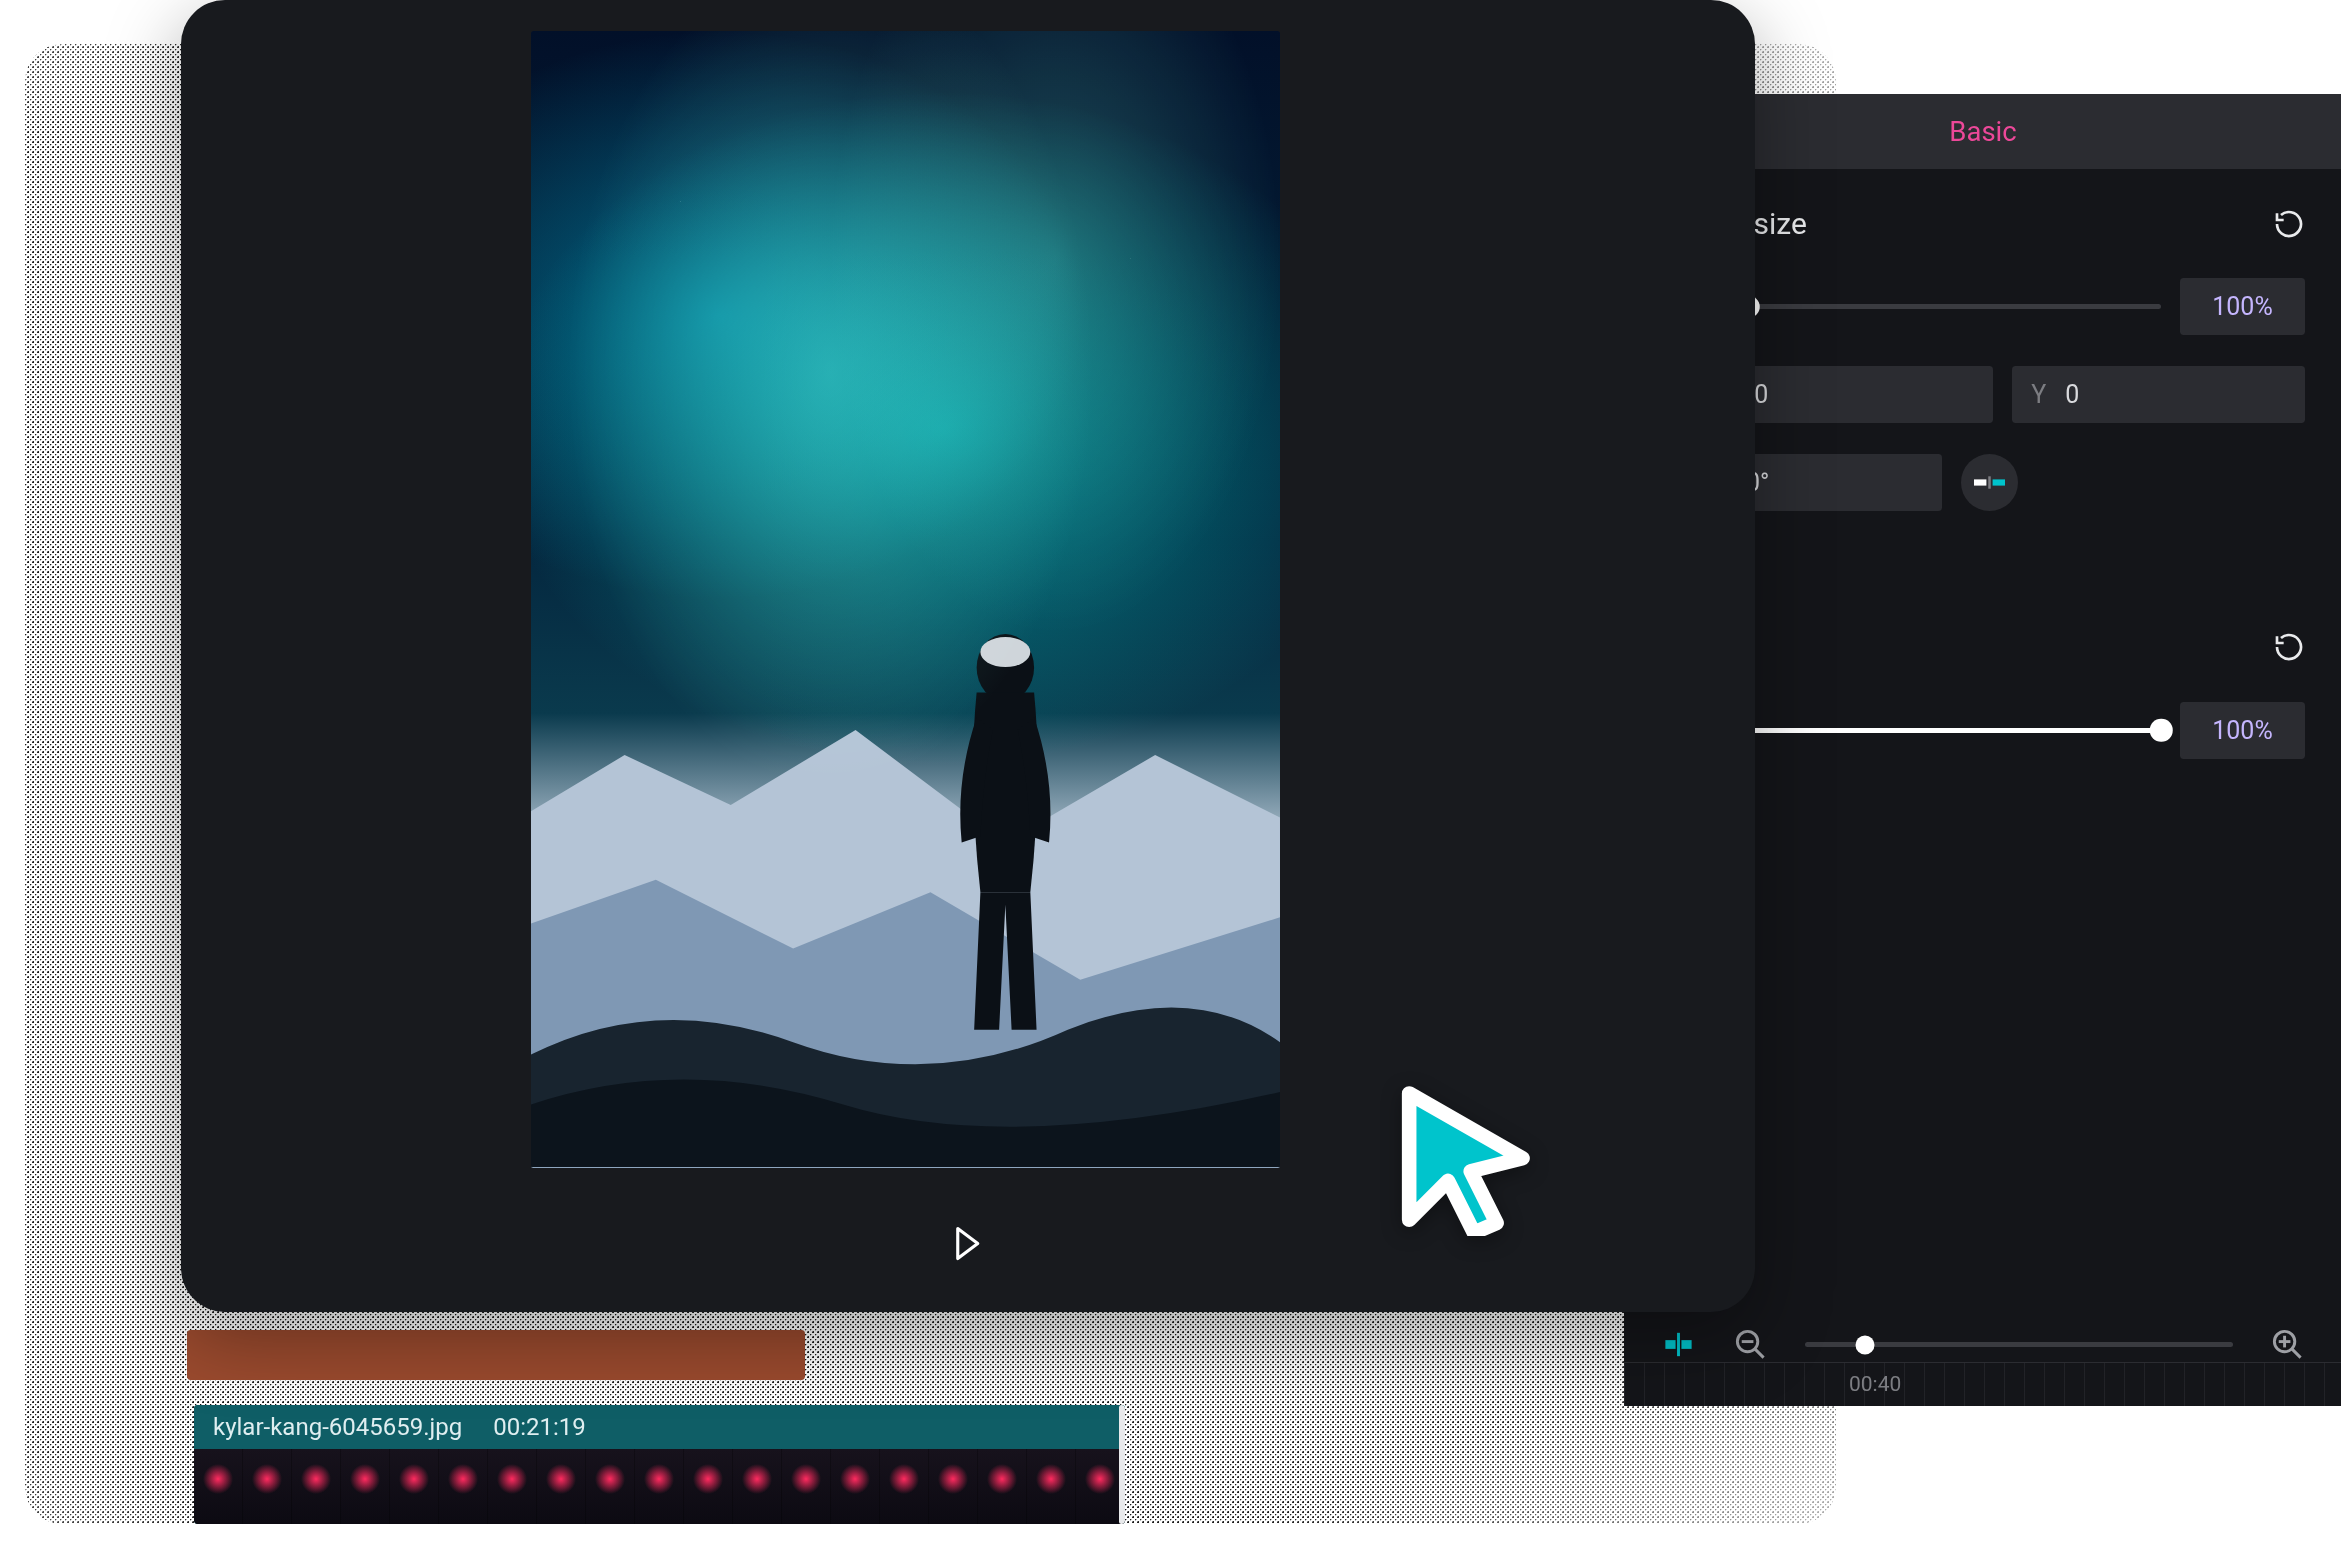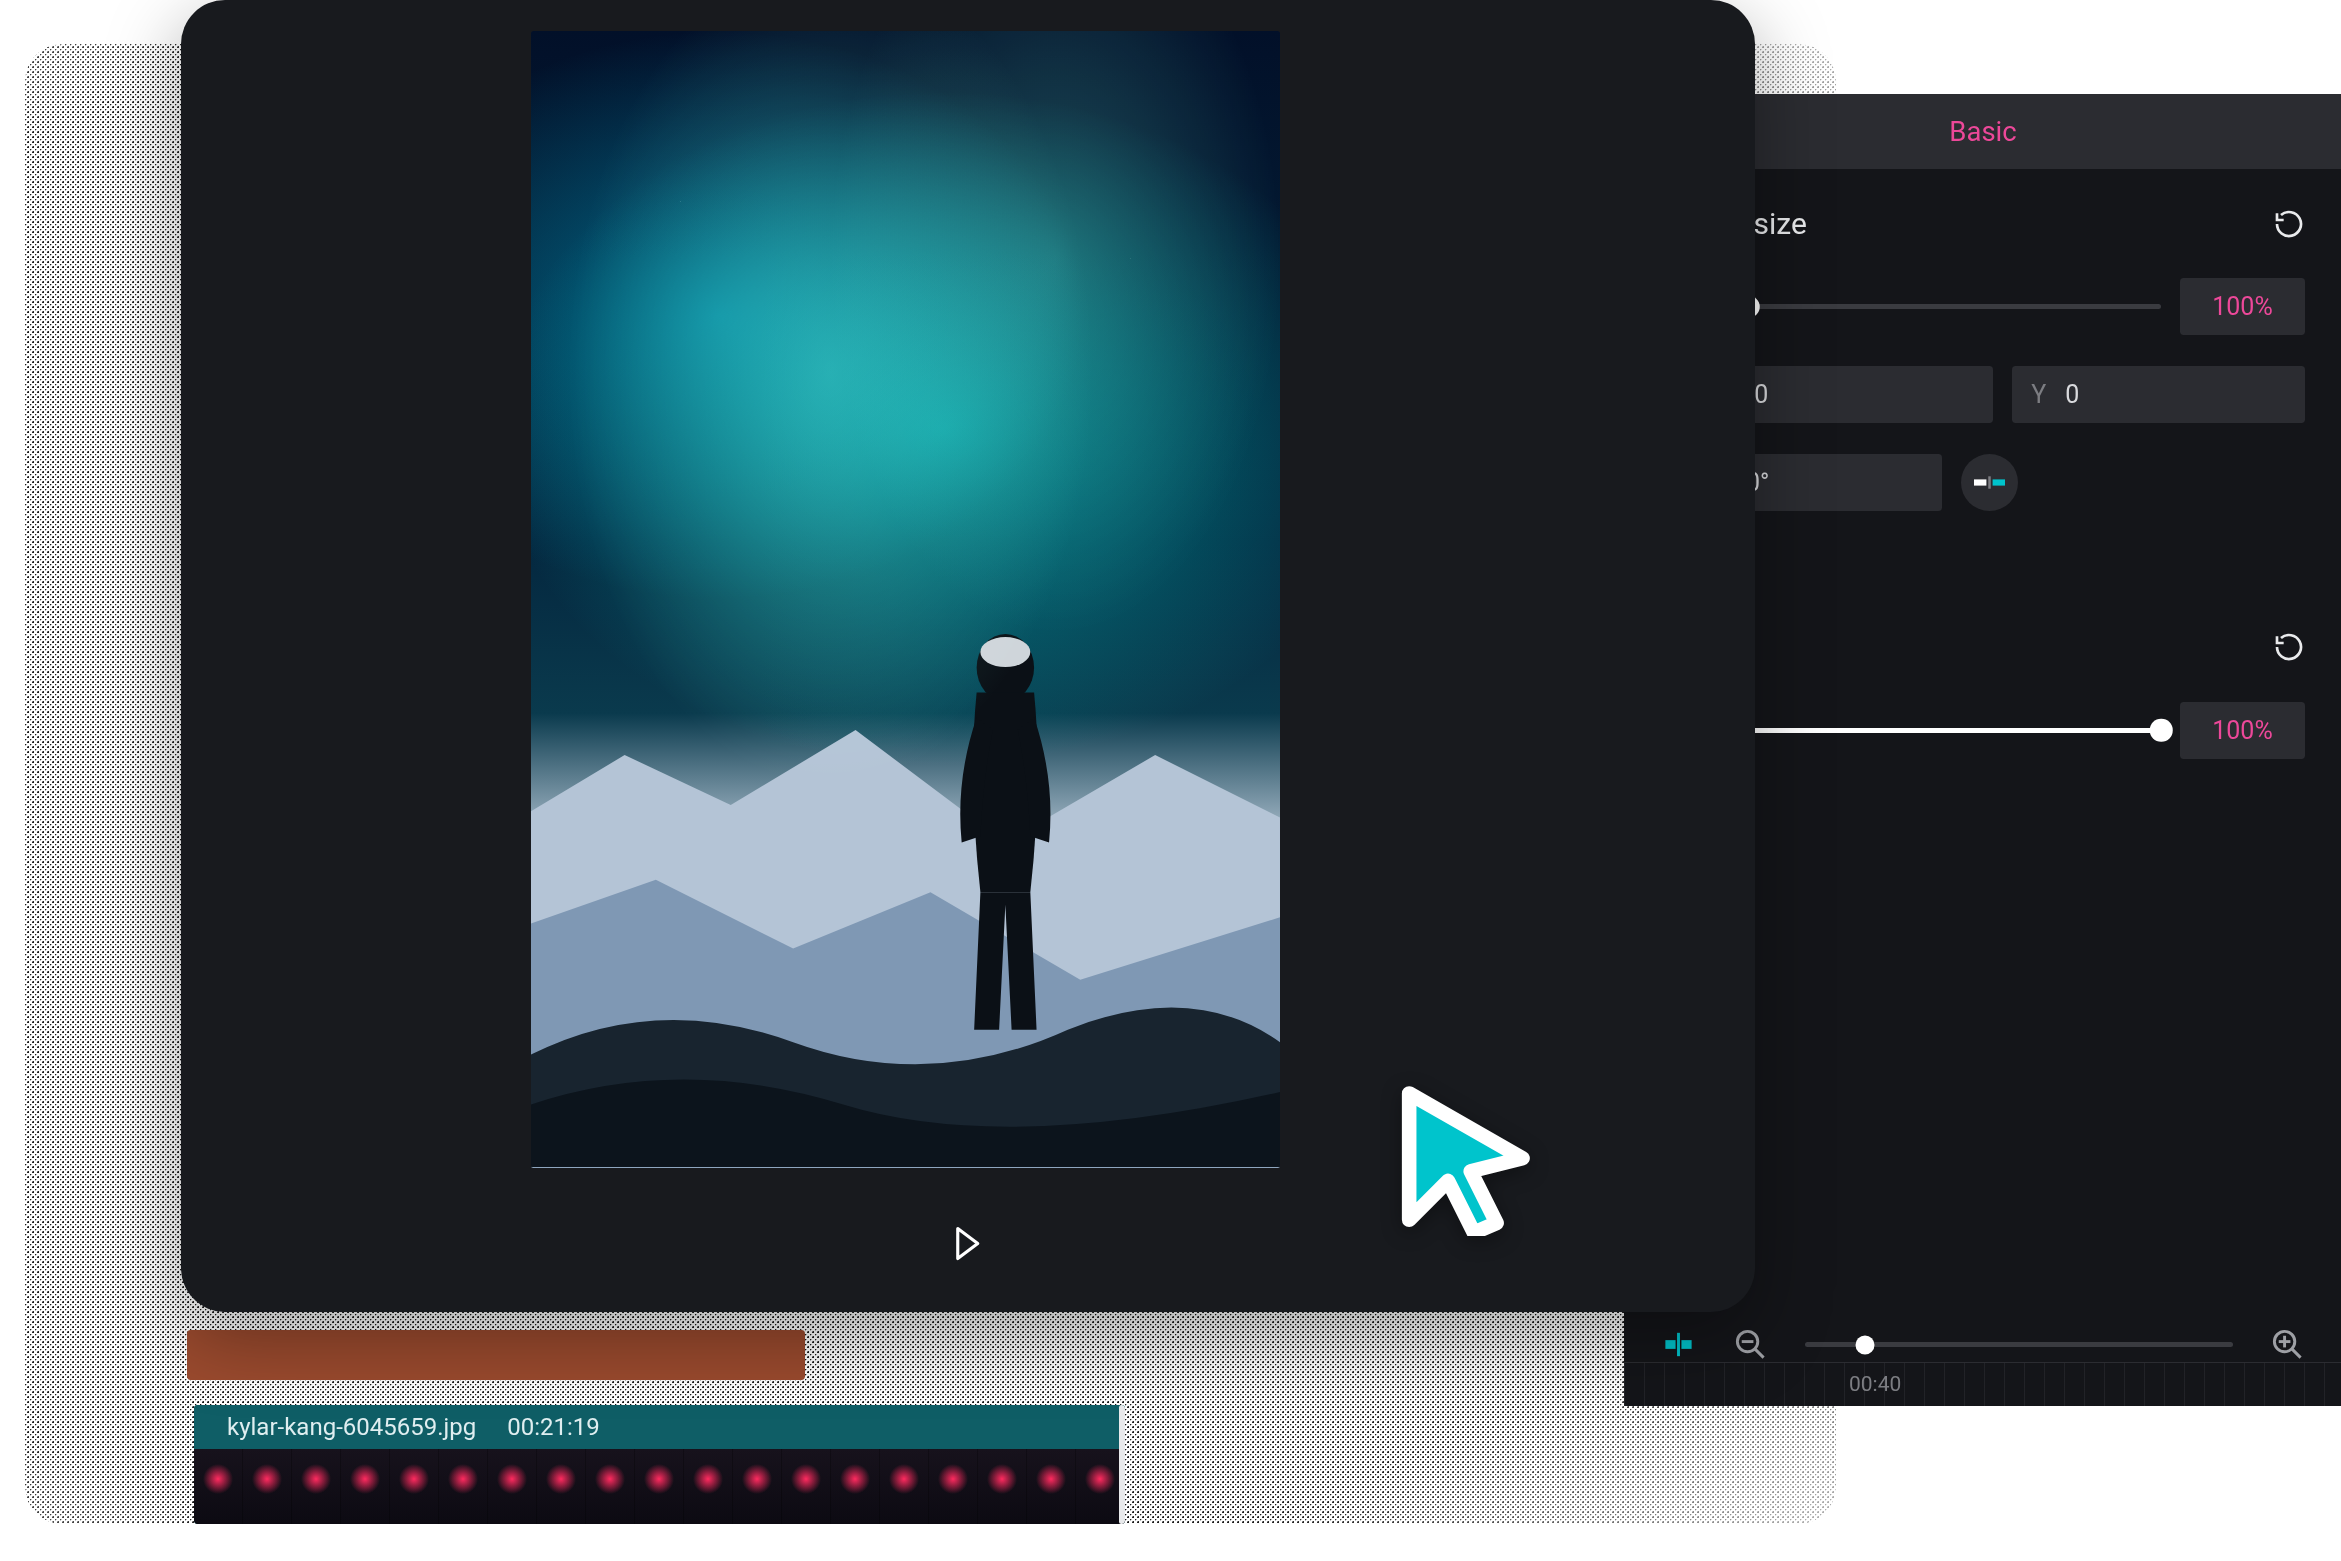--- a/index.html
+++ b/index.html
@@ -88,21 +88,21 @@
     background:#3a3b40; border-radius:2.5px;
   }
   .slider .thumb {
     position:absolute; top:50%; width:22.5px; height:22.5px; border-radius:50%;
     background:#ffffff; transform:translate(-50%,-50%);
     cursor:pointer;
   }
   .valbox {
     width: 125px; height: 57px; background:#2b2c31;
     display:flex; align-items:center; justify-content:center;
-    color:#ec4899; font-size:25px;
+    color:#c4b5fd; font-size:25px;
     border-radius:3.7px;
   }
   .labeled-input {
     background:#2b2c31; height:57px; border-radius:3.7px;
     display:flex; align-items:center; padding:0 19px; flex:1;
     color:#d9dadd; font-size:25px; gap:19px;
   }
   .labeled-input .pre { color:#7c7d82; }
   .flip-btn {
     width:57px; height:57px; border-radius:50%; background:#2b2c31;
@@ -217,21 +217,21 @@
     top: 1405px;
     width: 931px;
     height: 119px;
     background: #0f5e66;
     border-radius: 3.7px;
     overflow:hidden;
   }
   .clip-header {
     height: 44px;
     display:flex; align-items:center; gap:31px;
-    padding: 0 33px;
+    padding: 0 19px;
     color:#dfeef0;
     font-size: 24px;
     background: linear-gradient(#0f5e66,#0f5e66);
   }
   .clip-thumbs {
     height: 75px;
     display:flex;
   }
   .thumb-cell {
     width: 50px; height:75px;

